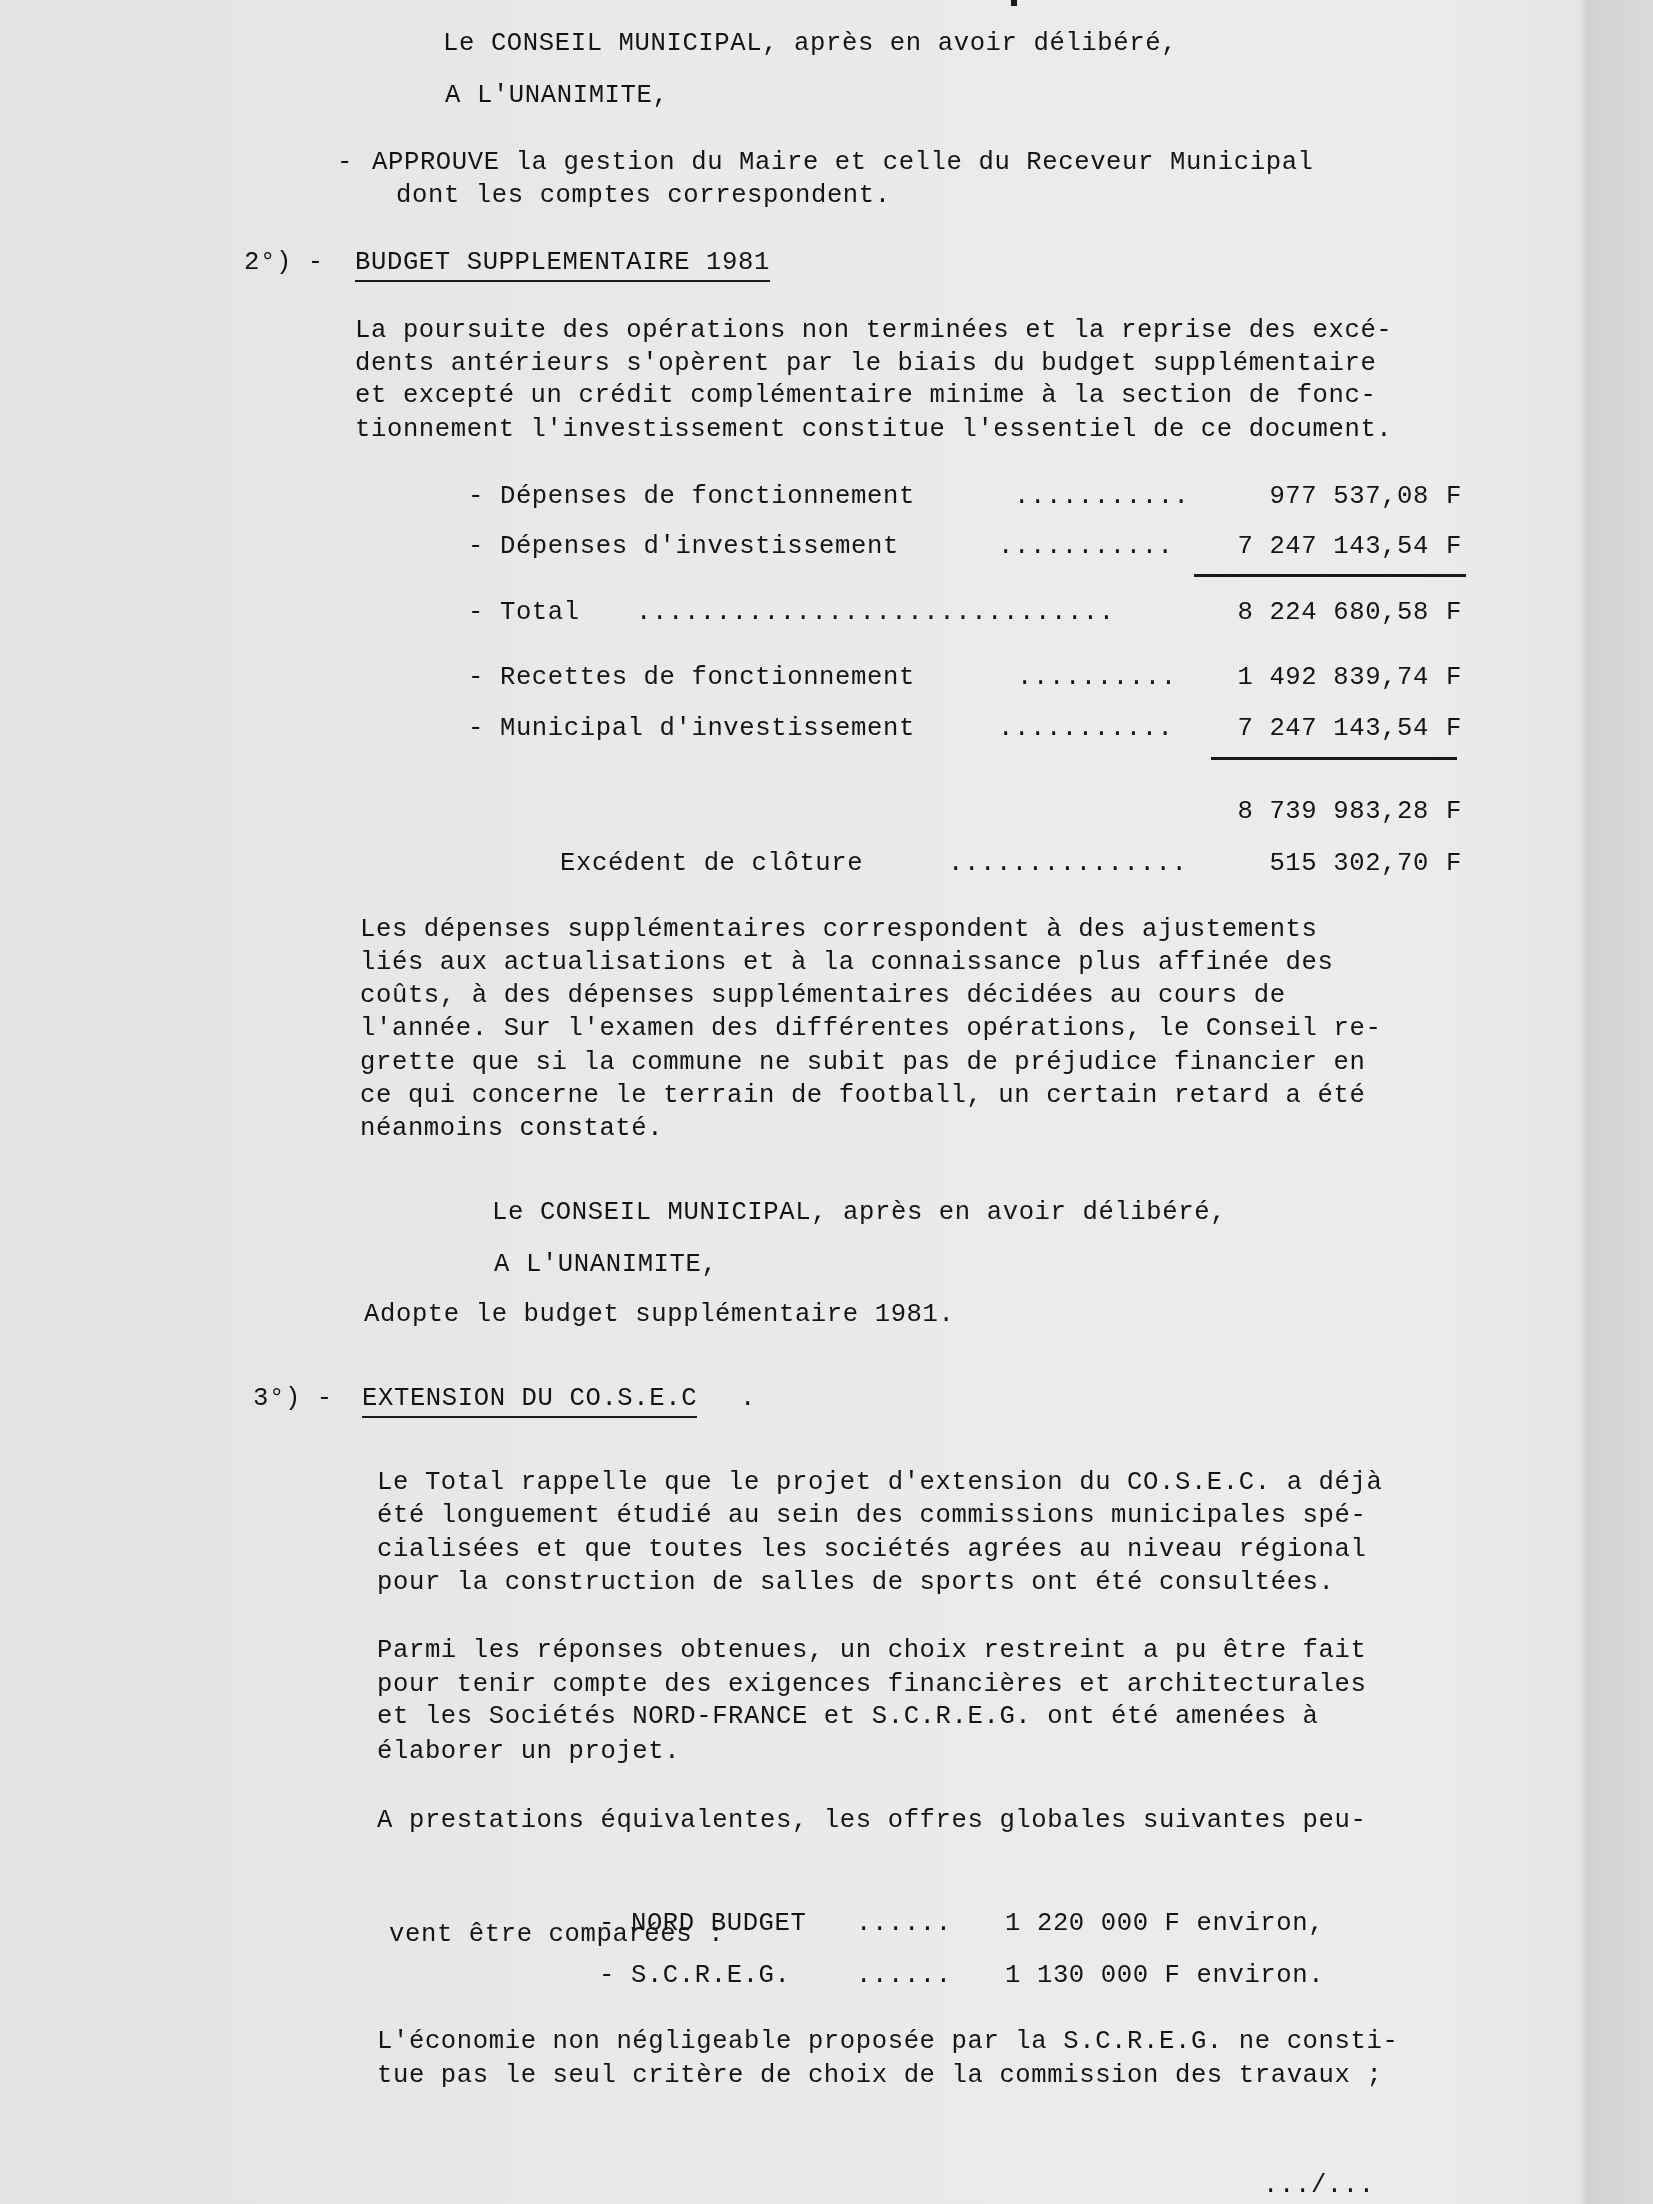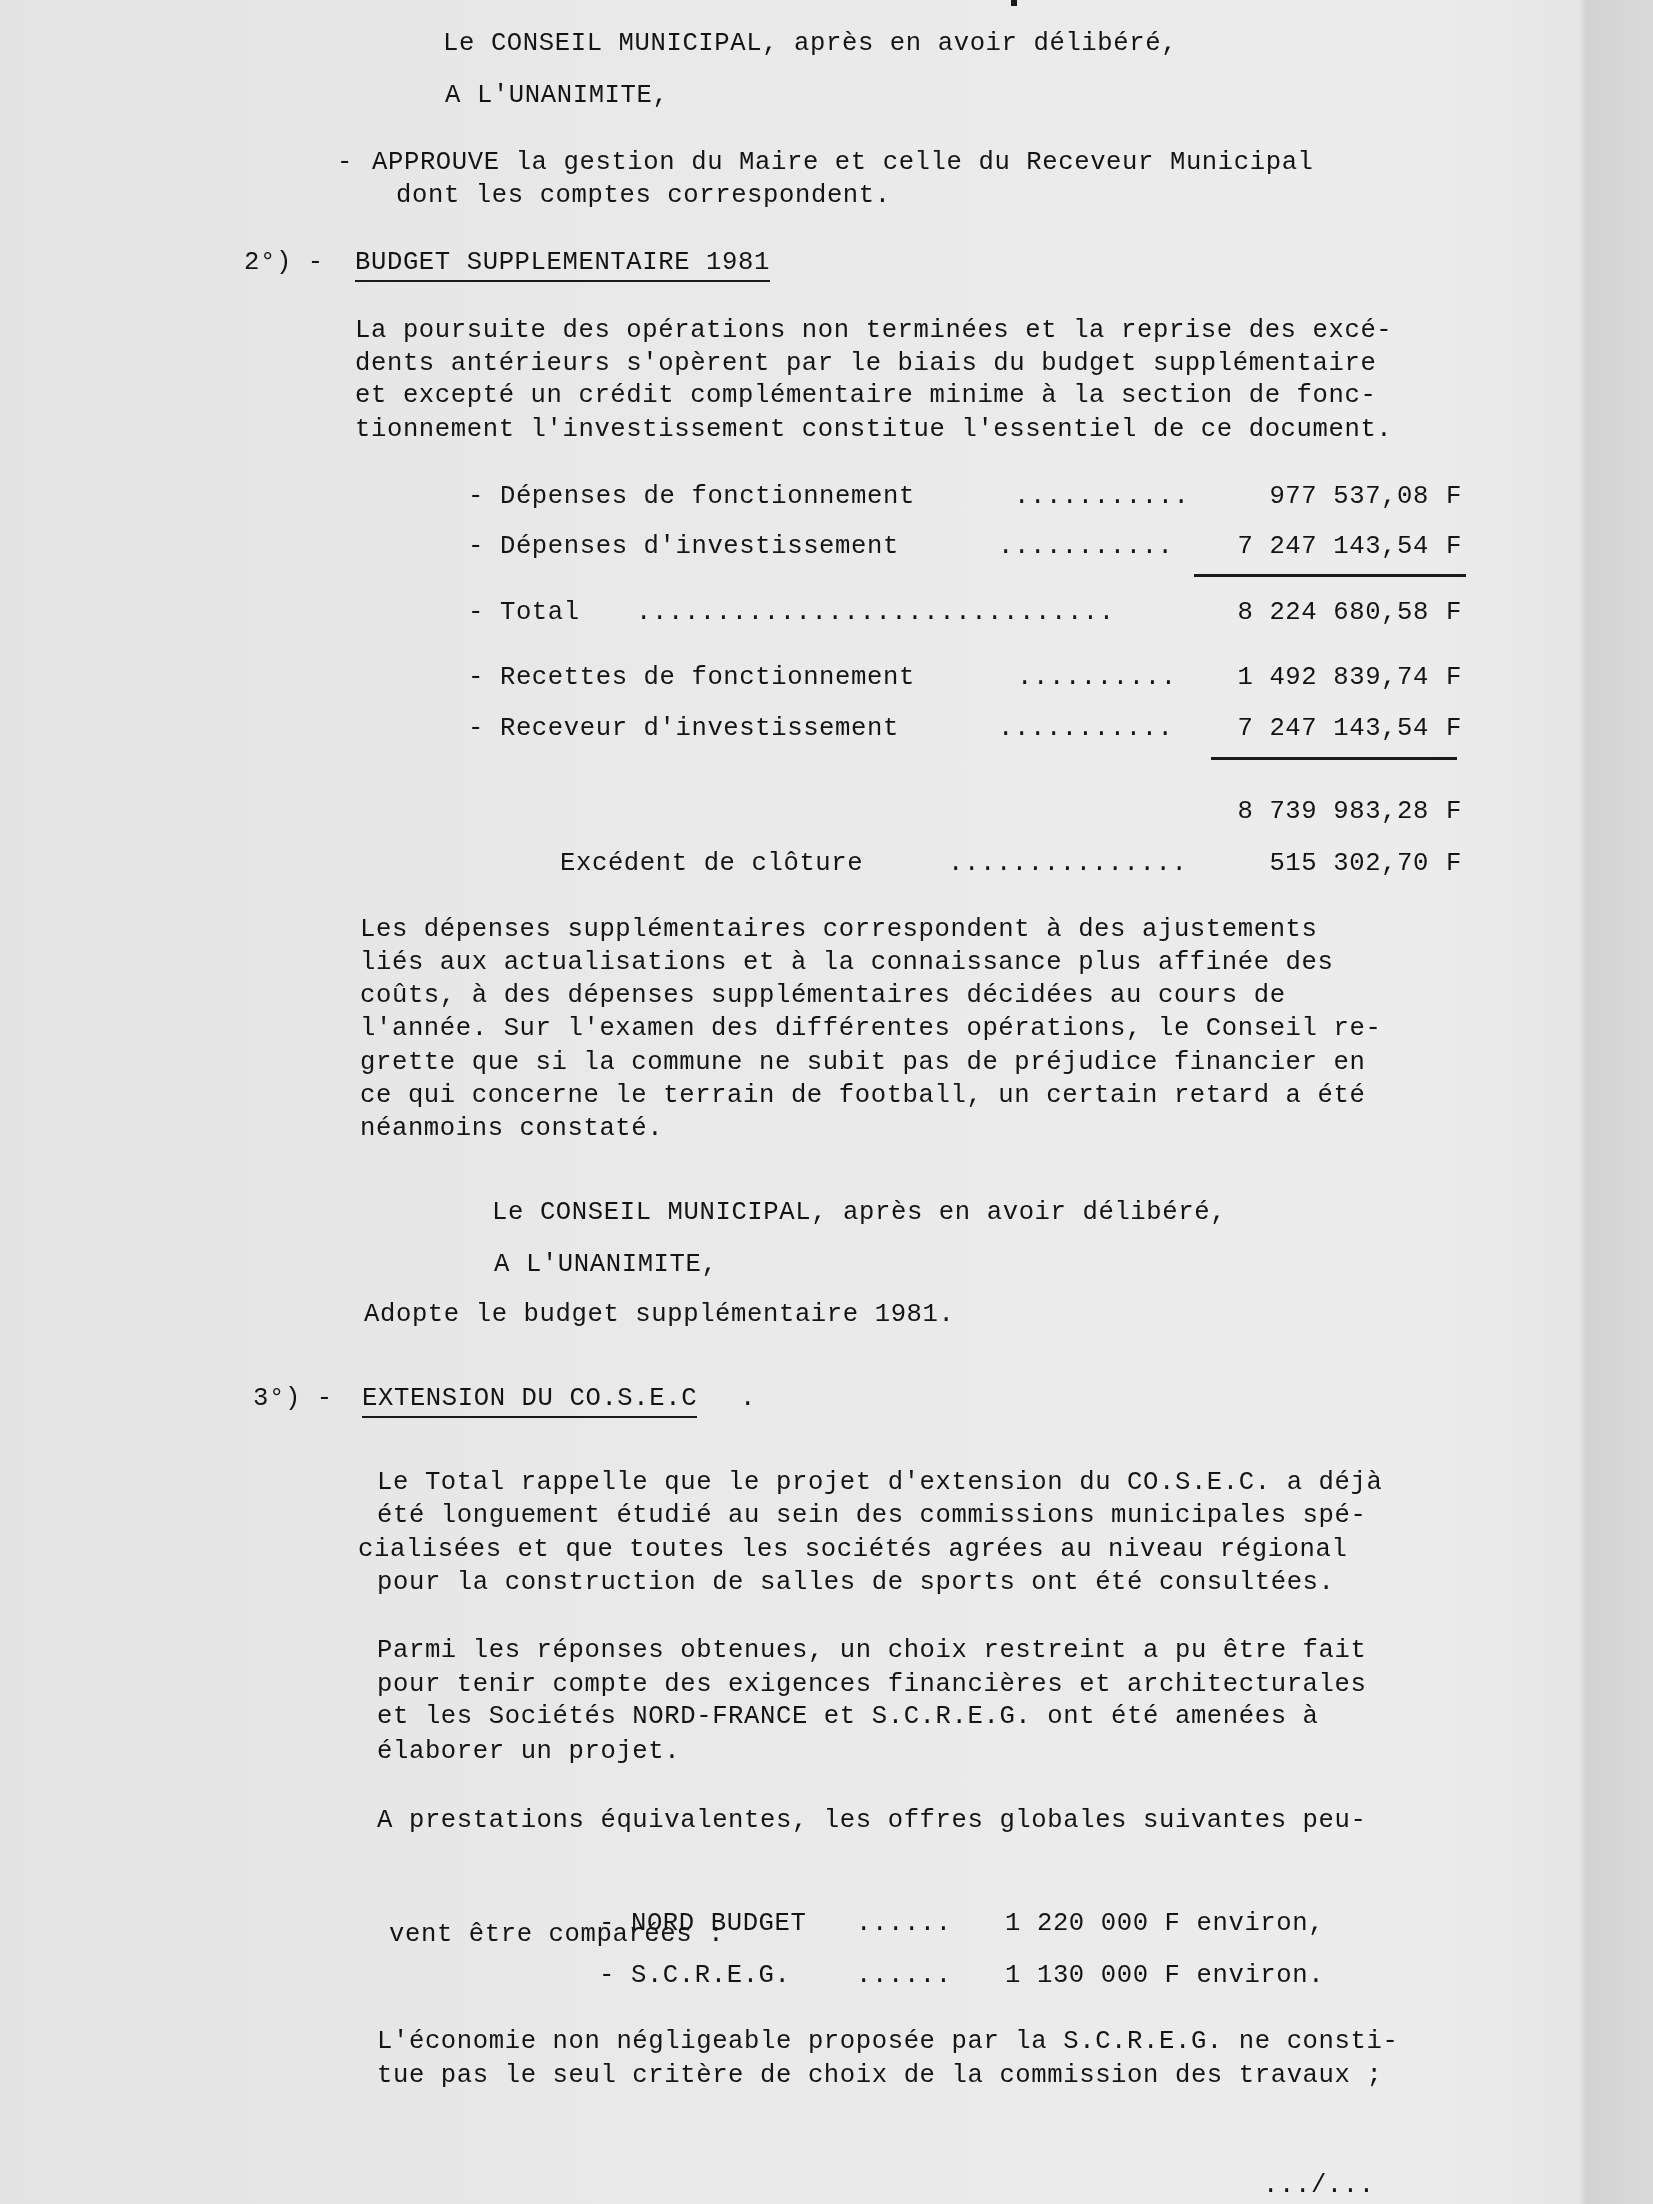--- a/index.html
+++ b/index.html
@@ -57,21 +57,21 @@
     <div class="num" style="left:1136px;width:293px;top:598px;">8 224 680,58</div>
     <div class="t" style="left:1446px;top:598px;">F</div>
   </div>
   <div>
     <div class="t" style="left:468px;top:663px;">- Recettes de fonctionnement</div>
     <div class="t" style="left:1017px;top:663px;">..........</div>
     <div class="num" style="left:1136px;width:293px;top:663px;">1 492 839,74</div>
     <div class="t" style="left:1446px;top:663px;">F</div>
   </div>
   <div>
-    <div class="t" style="left:468px;top:714px;">- Receveur d'investissement</div>
+    <div class="t" style="left:468px;top:714px;">- Municipal d'investissement</div>
     <div class="t" style="left:998px;top:714px;">...........</div>
     <div class="num" style="left:1136px;width:293px;top:714px;">7 247 143,54</div>
     <div class="t" style="left:1446px;top:714px;">F</div>
   </div>
   <div class="rule" style="left:1211px;top:757px;width:246px;"></div>
   <div>
     <div class="num" style="left:1136px;width:293px;top:797px;">8 739 983,28</div>
     <div class="t" style="left:1446px;top:797px;">F</div>
   </div>
   <div>
@@ -93,21 +93,21 @@
 <div class="t" style="left:492px;top:1198px;">Le CONSEIL MUNICIPAL, après en avoir délibéré,</div>
 <div class="t" style="left:494px;top:1250px;">A L'UNANIMITE,</div>
 <div class="t" style="left:364px;top:1300px;">Adopte le budget supplémentaire 1981.</div>
 
 <div class="t" style="left:253px;top:1384px;">3°) -</div>
 <div class="t ul" style="left:362px;top:1384px;">EXTENSION DU CO.S.E.C</div>
 <div class="t" style="left:740px;top:1384px;">.</div>
 
 <div class="t" style="left:377px;top:1468px;">Le Total rappelle que le projet d'extension du CO.S.E.C. a déjà</div>
 <div class="t" style="left:377px;top:1501px;">été longuement étudié au sein des commissions municipales spé-</div>
-<div class="t" style="left:358px;top:1535px;">cialisées et que toutes les sociétés agrées au niveau régional</div>
+<div class="t" style="left:377px;top:1535px;">cialisées et que toutes les sociétés agrées au niveau régional</div>
 <div class="t" style="left:377px;top:1568px;">pour la construction de salles de sports ont été consultées.</div>
 
 <div class="t" style="left:377px;top:1636px;">Parmi les réponses obtenues, un choix restreint a pu être fait</div>
 <div class="t" style="left:377px;top:1670px;">pour tenir compte des exigences financières et architecturales</div>
 <div class="t" style="left:377px;top:1702px;">et les Sociétés NORD-FRANCE et S.C.R.E.G. ont été amenées à</div>
 <div class="t" style="left:377px;top:1737px;">élaborer un projet.</div>
 
 <div class="t" style="left:377px;top:1806px;">A prestations équivalentes, les offres globales suivantes peu-</div>
 <div class="t" style="left:377px;top:1920px;margin-left:12px;">vent être comparées :</div>
 

